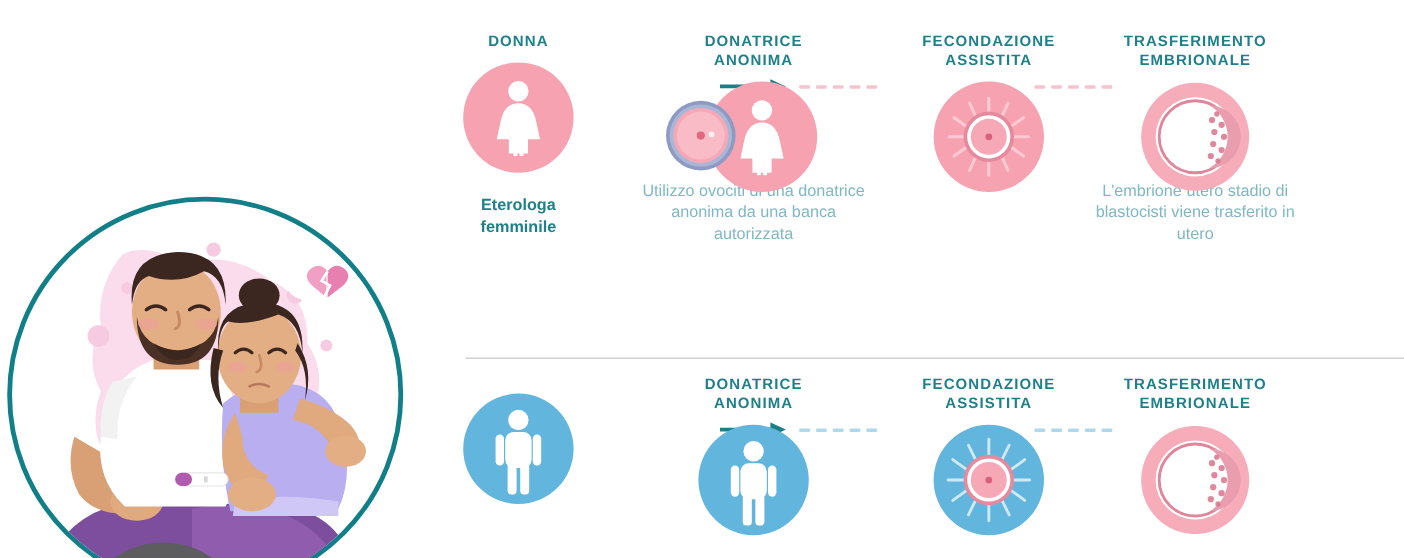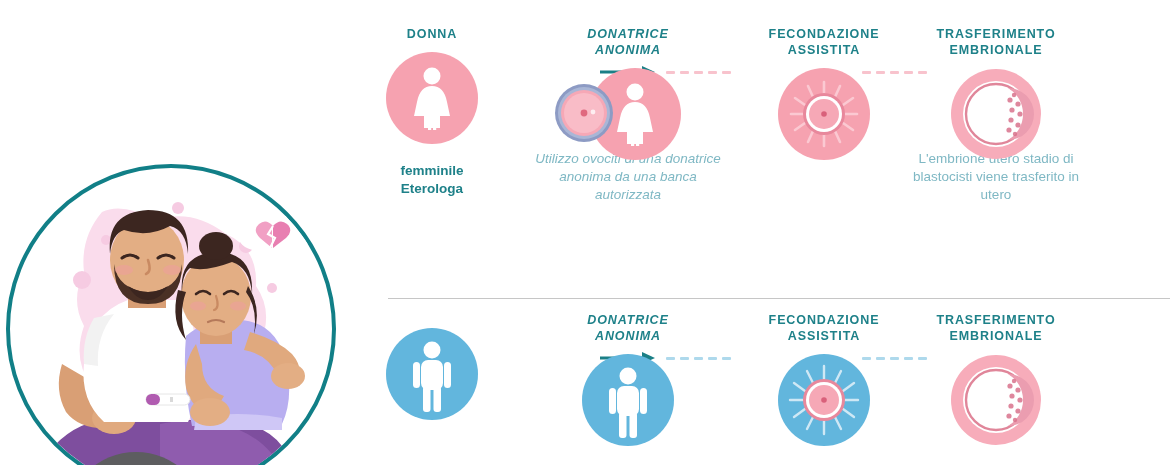--- a/index.html
+++ b/index.html
@@ -31,21 +31,21 @@
   }
 
   .row{position:absolute;left:0;width:818px;}
   .row1{top:26px;}
   .row2{top:312px;}
 
   .cols{position:relative;width:818px;height:100%;}
 
   .col{position:absolute;width:200px;text-align:center;}
   .c1{left:-20px;}
-  .c2{left:176px;font-style:italic;}
+  .c2{left:176px;}
   .c3{left:372px;}
   .c4{left:544px;}
 
   .head{
     color:#1e8189;font-weight:bold;font-size:12.5px;letter-spacing:.9px;
     line-height:16px;margin:0 0 10px 0;text-transform:uppercase;
   }
 
   .iconrow{position:relative;height:96px;}
   .icon-center{position:absolute;left:50%;top:0;transform:translateX(-50%);}
@@ -209,22 +209,22 @@
                 <svg class="person" viewBox="0 0 92 92">
                   <circle cx="46" cy="24" r="8.5" fill="#ffffff"></circle>
                   <path d="M46 34 Q58 34 61 50 L64 64 L54 64 L54 76 L38 76 L38 64 L28 64 L31 50 Q34 34 46 34 Z" fill="#ffffff"></path>
                   <rect x="42" y="62" width="3.2" height="16" fill="#ffffff"></rect>
                   <rect x="47" y="62" width="3.2" height="16" fill="#ffffff"></rect>
                 </svg>
               </div>
             </div>
           </div>
           <div class="sublabel">
+            <div>Eterologa</div>
             <div>femminile</div>
-            <div>Eterologa</div>
           </div>
         </div>
 
         <div class="col c2">
           <div class="head">
             <div>DONATRICE</div>
             <div>ANONIMA</div>
           </div>
           <div class="iconrow" style="margin-top:-16px">
             <div class="icon-center" style="margin-top:16px">

